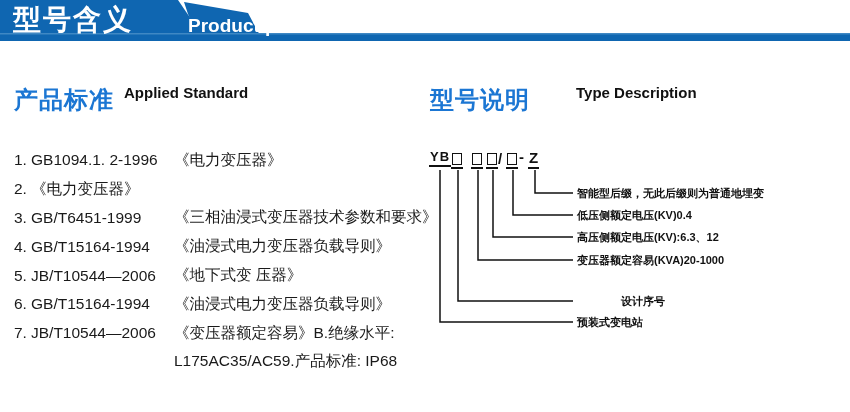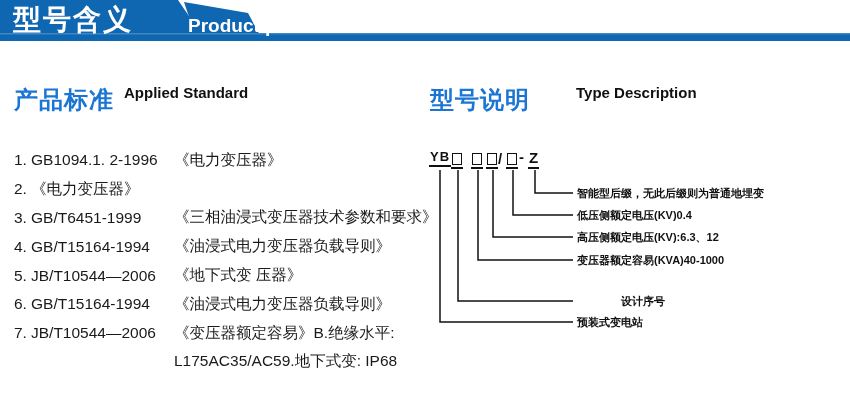--- a/index.html
+++ b/index.html
@@ -105,21 +105,21 @@
       <span class="std-title">《油浸式电力变压器负载导则》</span>
     </div>
     <div class="std-row">
       <span class="std-num">7.</span>
       <span class="std-code">JB/T10544—2006</span>
       <span class="std-title">《变压器额定容易》B.绝缘水平:</span>
     </div>
     <div class="std-row std-cont">
       <span class="std-num"></span>
       <span class="std-code"></span>
-      <span class="std-title">L175AC35/AC59.地下式变: IP68</span>
+      <span class="std-title">L175AC35/AC59.产品标准: IP68</span>
     </div>
   </div>
 
   <div class="sec-head head-right">
     <span class="cn">型号说明</span>
     <span class="en">Type Description</span>
   </div>
 
   <div class="diagram">
 
@@ -147,18 +147,18 @@
     <span class="sym sym-slash">/</span>
     <span class="boxwrap bw4">
         <span class="mbox"></span>
       </span>
     <span class="sym sym-dash">-</span>
     <span class="sym u sym-z">Z</span>
 
     <div class="dlabel dl-0">智能型后缀，无此后缀则为普通地埋变</div>
     <div class="dlabel dl-1">低压侧额定电压(KV)0.4</div>
     <div class="dlabel dl-2">高压侧额定电压(KV):6.3、12</div>
-    <div class="dlabel dl-3">变压器额定容易(KVA)40-1000</div>
+    <div class="dlabel dl-3">变压器额定容易(KVA)20-1000</div>
     <div class="dlabel dl-4">设计序号</div>
     <div class="dlabel dl-5">预装式变电站</div>
   </div>
 
 </div>
 
 </body></html>

